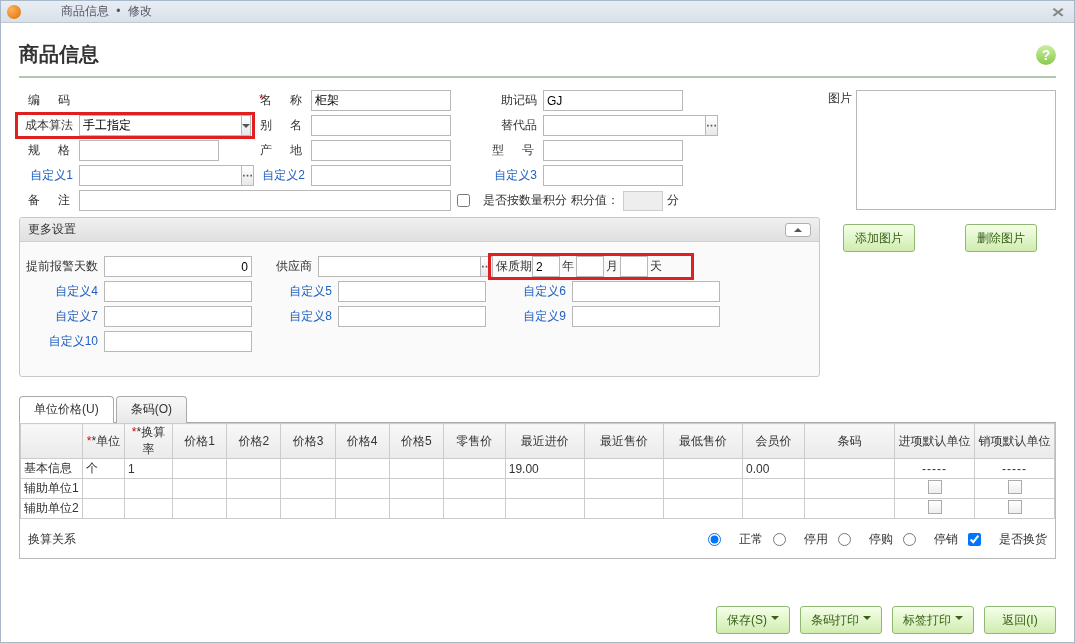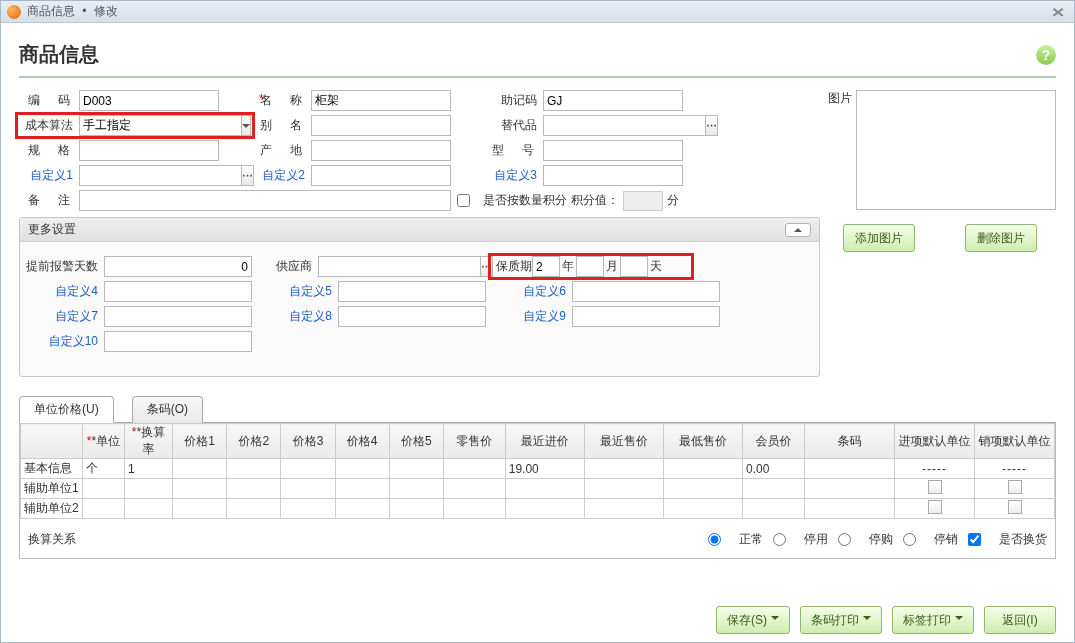--- a/index.html
+++ b/index.html
@@ -1,20 +1,20 @@
 <!DOCTYPE html>
 <html><head>
 <meta charset="utf-8">
 <style>
 * { box-sizing: border-box; margin: 0; padding: 0; }
 body { font-family: "Microsoft YaHei", SimSun, Arial, sans-serif; font-size: 12px; background: #fff; color: #333; }
 .window { width: 1075px; height: 643px; position: relative; border: 1px solid #a8b8c8; }
 .titlebar { height: 22px; background: linear-gradient(#e8eef4, #d8e0e8); display: flex; align-items: center; padding: 0 6px; border-bottom: 1px solid #c0c8d0; }
 .titlebar .icon { width: 14px; height: 14px; border-radius: 50%; background: radial-gradient(circle at 30% 30%, #ffb060, #e07000); margin-right: 6px; }
-.titlebar .t-text { color: #556; }
+.titlebar .t-text { color: #556; margin-left: 34px; }
 .titlebar .dot { margin: 0 4px; }
 .titlebar .close { margin-left: auto; width: 20px; height: 14px; color: #888; text-align: center; cursor: pointer; font-weight: bold; font-size: 13px; transform: scaleX(1.3); }
 .content { padding: 18px 18px 8px 18px; }
 .page-head { border-bottom: 2px solid #b0c8b0; padding-bottom: 8px; margin-bottom: 12px; display: flex; align-items: center; }
 .page-head h1 { font-size: 20px; font-weight: bold; color: #333; font-family: SimSun, serif; }
 .help-icon { margin-left: auto; width: 20px; height: 20px; border-radius: 50%; background: linear-gradient(#c8f0a0, #8cc850); color: #fff; text-align: center; line-height: 20px; font-weight: bold; font-size: 14px; cursor: pointer; }
 .form-area { display: flex; }
 .left-cols { flex: 1; }
 .row { display: flex; align-items: center; margin-bottom: 4px; }
 .col { display: flex; align-items: center; width: 232px; }
@@ -44,21 +44,21 @@
 .more-panel { border:1px solid #c8c8c8; border-radius:3px; margin-top:6px; background:#fafafa; }
 .more-head { height:24px; background: linear-gradient(#f0f0f0,#e0e0e0); border-bottom:1px solid #d0d0d0; display:flex; align-items:center; padding: 0 8px; border-radius:3px 3px 0 0;}
 .more-head .collapse { margin-left:auto; width:26px; height:14px; border:1px solid #b0b0b0; border-radius:3px; background:#fff; display:flex; align-items:center; justify-content:center; cursor:pointer;}
 .more-head .collapse::after{content:""; border:4px solid transparent; border-bottom-color:#555; margin-bottom:3px;}
 .more-body { padding: 14px 4px 20px 4px; }
 .more-body .col { width: 234px; }
 .more-body .lbl { width: 80px; letter-spacing:0; }
 .more-body .fld { width: 148px; }
 .shelf-row { display:inline-flex; align-items:center; gap:2px; }
 .tabs { margin-top: 18px; display:flex; border-bottom: 1px solid #aaa; }
-.tab { padding: 4px 14px; border:1px solid #aaa; border-bottom:none; margin-right:18px; background: linear-gradient(#f8f8f8,#e8e8e8); border-radius: 4px 4px 0 0; cursor:pointer; position:relative; top:1px;}
+.tab { padding: 4px 14px; border:1px solid #aaa; border-bottom:none; margin-right:2px; background: linear-gradient(#f8f8f8,#e8e8e8); border-radius: 4px 4px 0 0; cursor:pointer; position:relative; top:1px;}
 .tab.active { background:#fff; border-bottom:1px solid #fff; }
 .grid { border: 1px solid #bbb; border-top:none; }
 table { border-collapse: collapse; width:100%; }
 table th, table td { border:1px solid #ccc; height: 20px; font-weight: normal; font-size:12px; padding: 0 3px; text-align:left; }
 table th { background: linear-gradient(#f8f8f8,#eaeaea); text-align:center;}
 table .req { color:#333; }
 table .req::before { content:"*"; color:#d00; }
 .grid-ft { padding: 12px 8px 10px 8px; display:flex; align-items:flex-start; }
 .radios { margin-left:auto; display:flex; gap:10px; align-items:center; }
 .radios label { display:flex; align-items:center; gap:18px;}
@@ -81,21 +81,20 @@
       <h1>商品信息</h1>
       <div class="help-icon">?</div>
     </div>
 
     <div class="form-area">
       <div class="left-cols">
 
         <div class="row">
           <div class="col">
               <span class="lbl">编　码</span>
-              <input type="text" class="fld" value="D003" style="">
             </div>
           <div class="col">
               <span class="lbl req">名　称</span>
               <input type="text" class="fld" value="柜架" style="">
             </div>
           <div class="col">
               <span class="lbl" style="letter-spacing:0">助记码</span>
               <input type="text" class="fld" value="GJ" style="">
             </div>
         </div>

